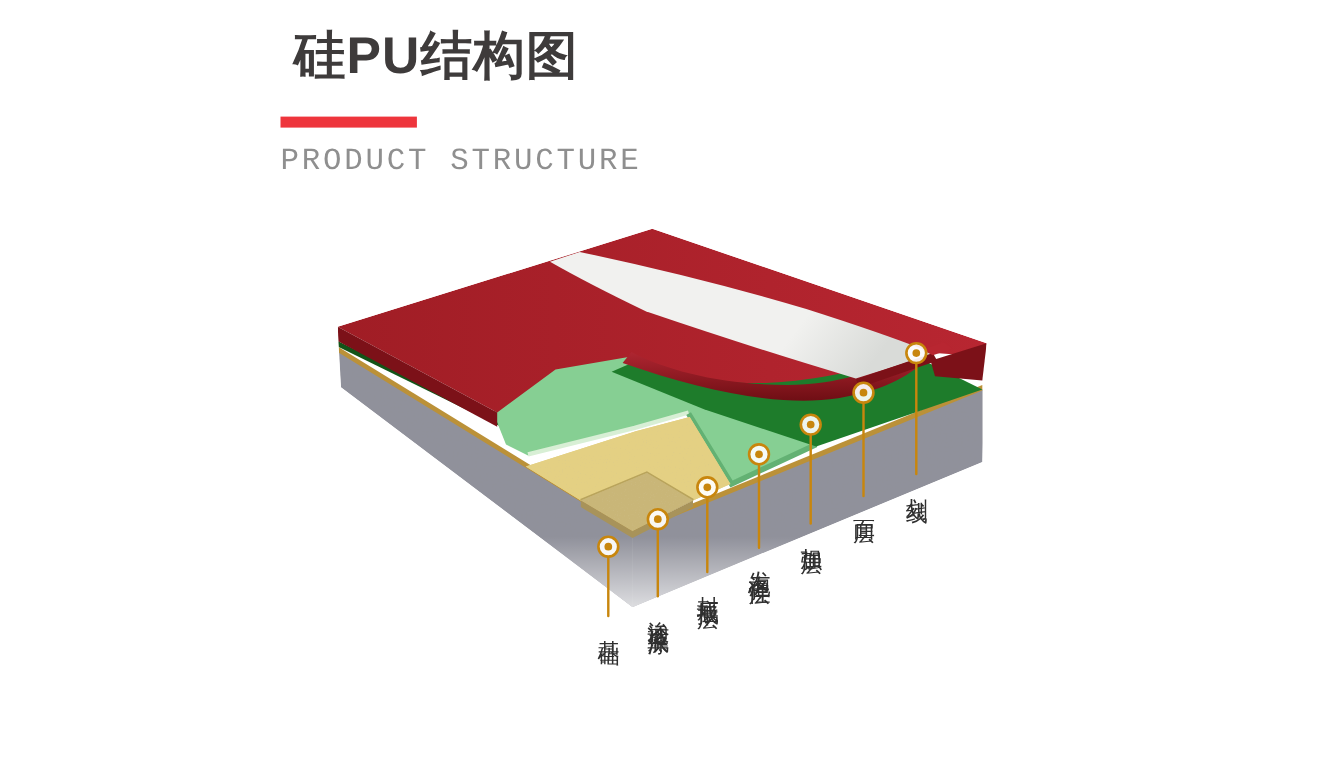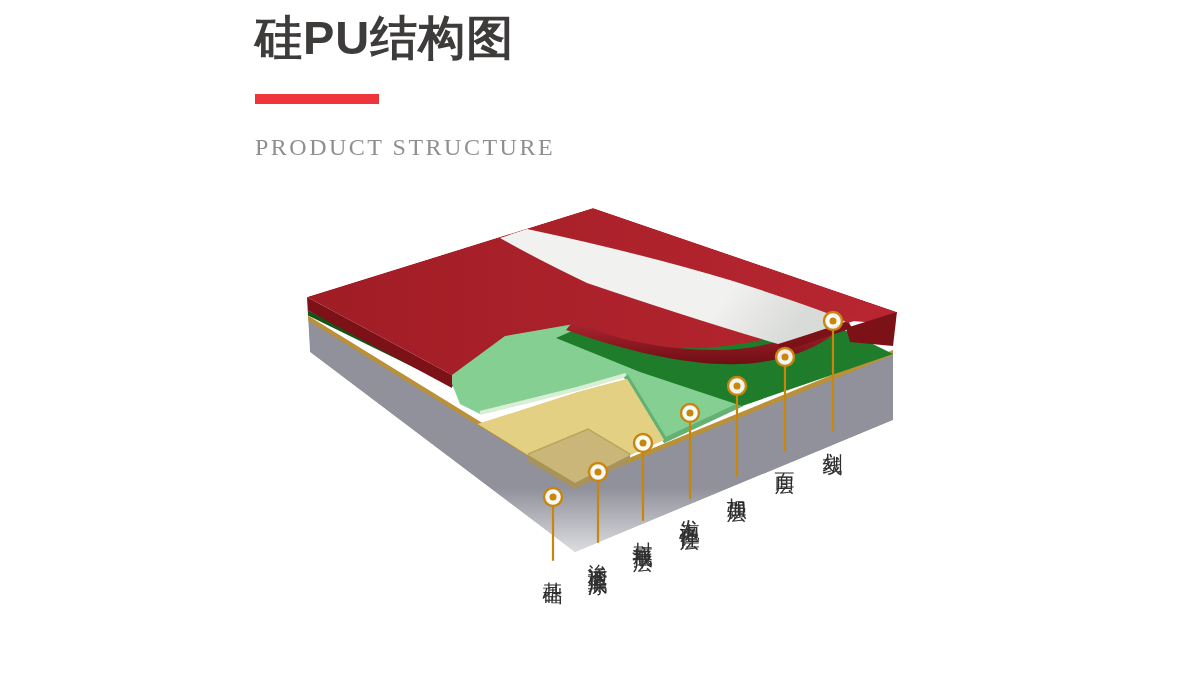--- a/index.html
+++ b/index.html
@@ -1,22 +1,22 @@
 <!DOCTYPE html>
 <html><head>
 <meta charset="utf-8">
 <style>
   html,body{margin:0;padding:0;background:#ffffff;}
   .page{position:relative;width:1200px;height:693px;background:#fff;overflow:hidden;
         font-family:"Liberation Sans","DejaVu Sans",sans-serif;}
   .hdr{position:absolute;left:255px;top:10px;}
-  .title{margin:0;font-size:47px;line-height:56px;font-weight:900;letter-spacing:1px;color:#3e3b3b;}
+  .title{margin:12px;font-size:47px;line-height:56px;font-weight:900;letter-spacing:1px;color:#3e3b3b;}
   .bar{width:124px;height:10px;margin-top:28px;background:#ee353c;}
-  .subtitle{margin-top:30px;font-family:Liberation Serif, serif;
-            font-size:24px;letter-spacing:2.5px;color:#8f8f8f;}
+  .subtitle{margin-top:16px;font-family:Liberation Mono, monospace;
+            font-size:28px;letter-spacing:2.5px;color:#8f8f8f;}
   svg.diagram{position:absolute;left:0;top:0;width:1200px;height:693px;}
   .lbl{position:absolute;width:26px;text-align:center;
        writing-mode:vertical-rl;text-orientation:upright;
        font-size:20px;letter-spacing:3px;color:#2f2f2f;line-height:26px;}
 </style>
 </head>
 <body>
 
 <div class="page">
 

